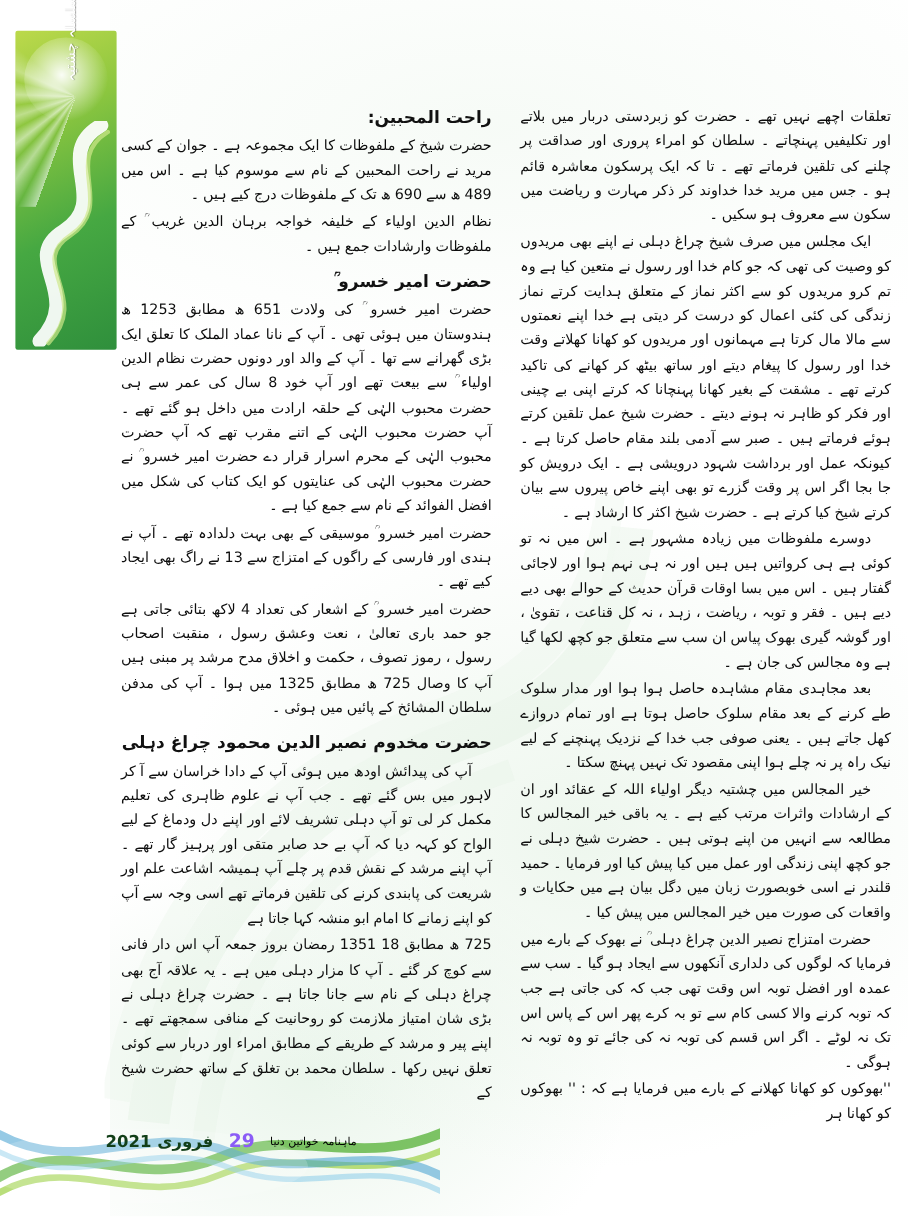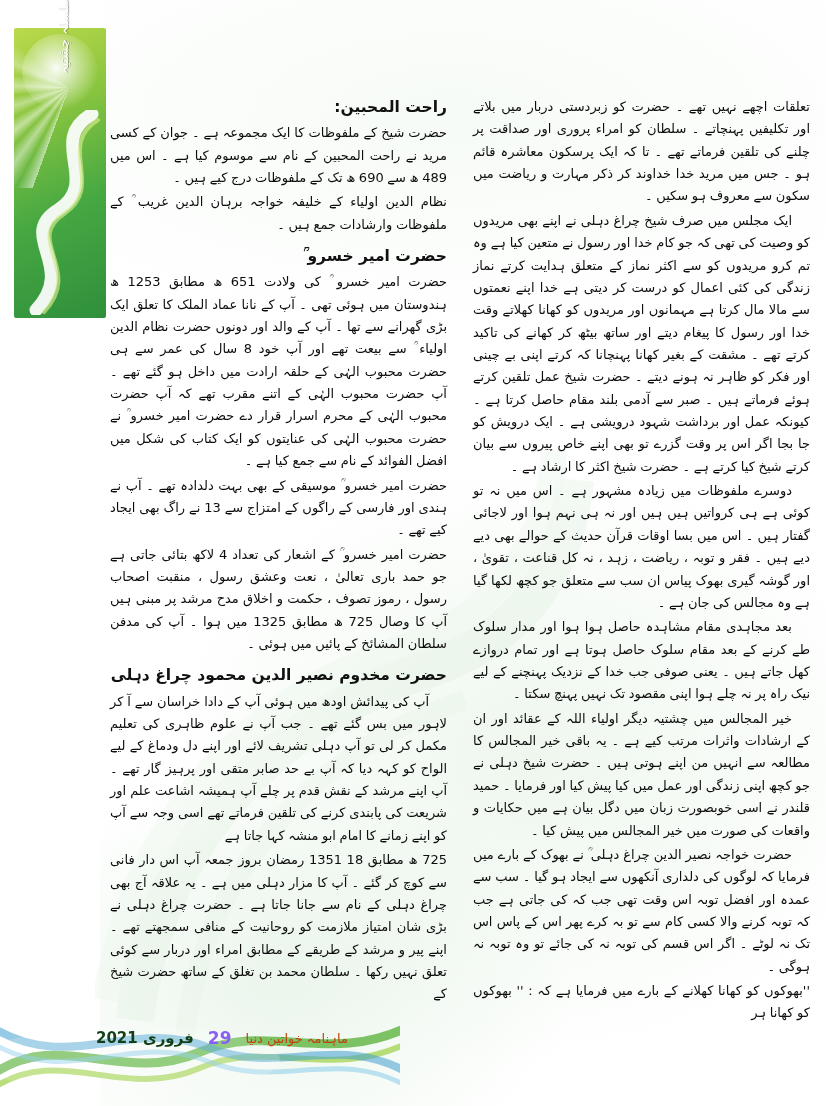--- a/index.html
+++ b/index.html
@@ -125,22 +125,22 @@
   .footer-bar {
     position: absolute;
     left: 96px;
     bottom: 58px;
     display: flex;
     align-items: center;
     gap: 14px;
     direction: rtl;
   }
   .footer-title {
-    font-size: 13px;
-    color: #c2410c;
+    font-size: 10px;
+    color: #000000;
     direction: rtl;
   }
   .footer-page {
     font-size: 17px;
     font-weight: bold;
     color: #8b5cf6;
   }
   .footer-date {
     font-size: 15px;
     font-weight: bold;
@@ -248,18 +248,18 @@
       <p class="body indent">آپ کی پیدائش اودھ میں ہوئی آپ کے دادا خراسان سے آ کر لاہور میں بس گئے تھے ۔ جب آپ نے علوم ظاہری کی تعلیم مکمل کر لی تو آپ دہلی تشریف لائے اور اپنے دل ودماغ کے لیے الواح کو کہہ دیا کہ آپ بے حد صابر متقی اور پرہیز گار تھے ۔ آپ اپنے مرشد کے نقش قدم پر چلے آپ ہمیشہ اشاعت علم اور شریعت کی پابندی کرنے کی تلقین فرماتے تھے اسی وجہ سے آپ کو اپنے زمانے کا امام ابو منشہ کہا جاتا ہے</p>
       <p class="body">725 ھ مطابق 18 1351 رمضان بروز جمعہ آپ اس دار فانی سے کوچ کر گئے ۔ آپ کا مزار دہلی میں ہے ۔ یہ علاقہ آج بھی چراغ دہلی کے نام سے جانا جاتا ہے ۔ حضرت چراغ دہلی نے بڑی شان امتیاز ملازمت کو روحانیت کے منافی سمجھتے تھے ۔ اپنے پیر و مرشد کے طریقے کے مطابق امراء اور دربار سے کوئی تعلق نہیں رکھا ۔ سلطان محمد بن تغلق کے ساتھ حضرت شیخ کے</p>
     </div>
 
     <div class="col">
       <p class="body">تعلقات اچھے نہیں تھے ۔ حضرت کو زبردستی دربار میں بلاتے اور تکلیفیں پہنچاتے ۔ سلطان کو امراء پروری اور صداقت پر چلنے کی تلقین فرماتے تھے ۔ تا کہ ایک پرسکون معاشرہ قائم ہو ۔ جس میں مرید خدا خداوند کر ذکر مہارت و ریاضت میں سکون سے معروف ہو سکیں ۔</p>
       <p class="body indent">ایک مجلس میں صرف شیخ چراغ دہلی نے اپنے بھی مریدوں کو وصیت کی تھی کہ جو کام خدا اور رسول نے متعین کیا ہے  وہ تم کرو مریدوں کو سے اکثر نماز کے متعلق ہدایت کرتے نماز زندگی کی کئی اعمال کو درست کر دیتی ہے خدا اپنے نعمتوں سے مالا مال کرتا ہے مہمانوں اور مریدوں کو کھانا کھلاتے وقت خدا اور رسول کا پیغام دیتے اور ساتھ بیٹھ کر کھانے کی تاکید کرتے تھے ۔ مشقت کے بغیر کھانا پہنچانا کہ کرتے اپنی بے چینی اور فکر کو ظاہر نہ ہونے دیتے ۔ حضرت شیخ عمل تلقین کرتے ہوئے فرماتے ہیں ۔ صبر سے آدمی بلند مقام حاصل کرتا ہے ۔ کیونکہ عمل اور برداشت شہود درویشی ہے ۔ ایک درویش کو جا بجا اگر اس پر وقت گزرے تو بھی اپنے خاص پیروں سے بیان کرتے شیخ کیا کرتے ہے ۔ حضرت شیخ اکثر کا ارشاد ہے ۔</p>
       <p class="body indent">دوسرے ملفوظات میں زیادہ مشہور ہے ۔ اس میں نہ تو کوئی ہے ہی کرواتیں ہیں ہیں اور نہ ہی نہم ہوا اور لاجائی گفتار ہیں ۔ اس میں بسا اوقات قرآن حدیث کے حوالے بھی دیے دیے ہیں ۔ فقر و توبہ ، ریاضت ، زہد ، نہ کل قناعت ، تقویٰ ، اور گوشہ گیری بھوک پیاس ان سب سے متعلق جو کچھ لکھا گیا ہے وہ مجالس کی جان ہے ۔</p>
       <p class="body indent">بعد مجاہدی مقام مشاہدہ حاصل ہوا ہوا اور مدار سلوک طے کرنے کے بعد مقام سلوک حاصل ہوتا ہے اور تمام دروازے کھل جاتے ہیں ۔ یعنی صوفی جب خدا کے نزدیک پہنچنے کے لیے نیک راہ پر نہ چلے ہوا اپنی مقصود تک نہیں پہنچ سکتا ۔</p>
       <p class="body indent">خیر المجالس میں چشتیہ دیگر اولیاء اللہ کے عقائد اور ان کے ارشادات واثرات مرتب کیے ہے ۔ یہ باقی خیر المجالس کا مطالعہ سے انہیں من اپنے ہوتی ہیں ۔ حضرت شیخ دہلی نے جو کچھ اپنی زندگی اور عمل میں کیا پیش کیا اور فرمایا ۔ حمید قلندر نے اسی خوبصورت زبان میں دگل بیان ہے میں حکایات و واقعات کی صورت میں خیر المجالس میں پیش کیا ۔</p>
-      <p class="body indent">حضرت خواجہ نصیر الدین چراغ دہلی ؒ نے بھوک کے بارے میں فرمایا کہ لوگوں کی دلداری آنکھوں سے ایجاد ہو گیا ۔ سب سے عمدہ اور افضل توبہ اس وقت تھی جب کہ کی جاتی ہے جب کہ توبہ کرنے والا کسی کام سے تو بہ کرے پھر اس کے پاس اس تک نہ لوٹے ۔ اگر اس قسم کی توبہ نہ کی جائے تو وہ توبہ نہ ہوگی ۔</p>
+      <p class="body indent">حضرت امتزاج نصیر الدین چراغ دہلی ؒ نے بھوک کے بارے میں فرمایا کہ لوگوں کی دلداری آنکھوں سے ایجاد ہو گیا ۔ سب سے عمدہ اور افضل توبہ اس وقت تھی جب کہ کی جاتی ہے جب کہ توبہ کرنے والا کسی کام سے تو بہ کرے پھر اس کے پاس اس تک نہ لوٹے ۔ اگر اس قسم کی توبہ نہ کی جائے تو وہ توبہ نہ ہوگی ۔</p>
       <p class="body">''بھوکوں کو کھانا کھلانے کے بارے میں فرمایا ہے کہ : '' بھوکوں کو کھانا ہر</p>
     </div>
 
   </div>
 </div>
 
 </body></html>

